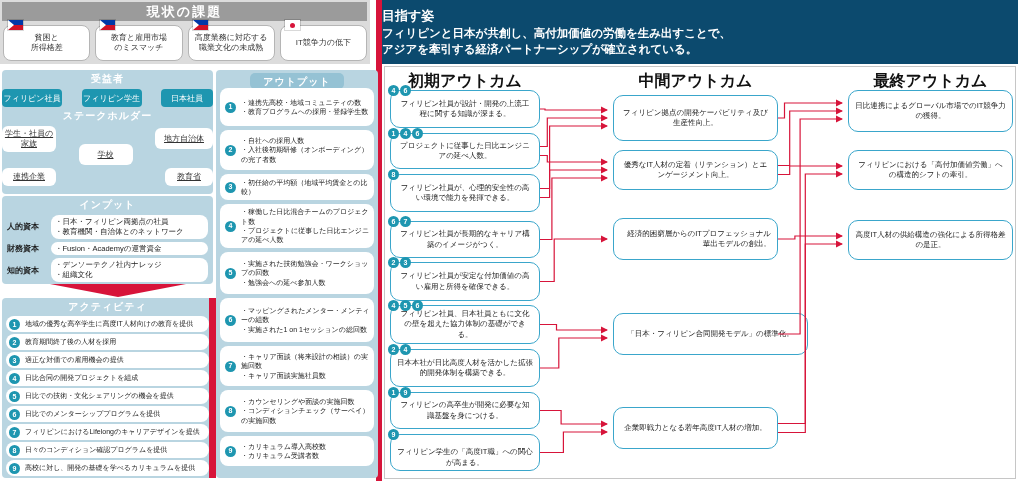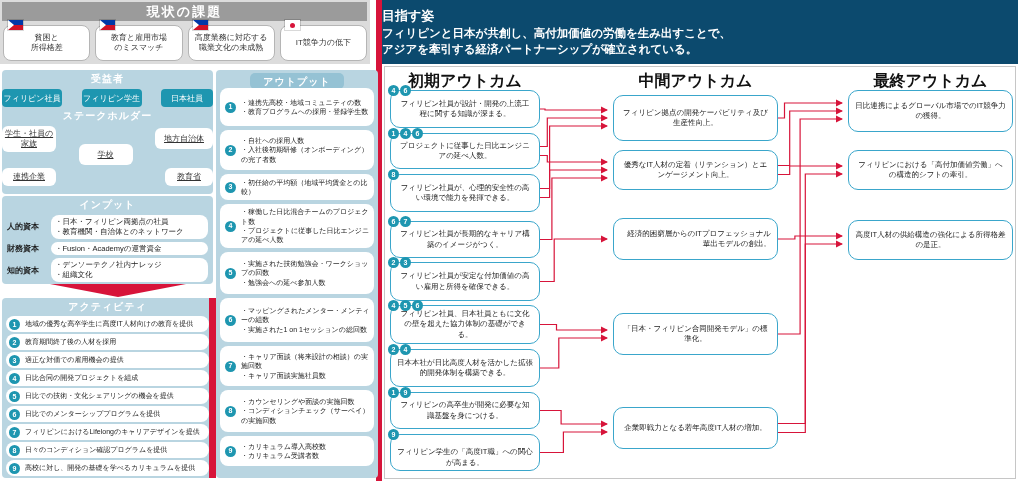--- a/index.html
+++ b/index.html
@@ -322,21 +322,21 @@
   <div id="mid-col">
       <div class="obox" style="left: 613px; width: 165px; top: 95px; height: 46px; font-family: Liberation Serif, serif;">
         <div>フィリピン拠点の開発ケーパビリティ及び生産性向上。</div>
       </div>
       <div class="obox" style="left: 613px; width: 165px; top: 150px; height: 40px;">
         <div>優秀なIT人材の定着（リテンション）とエンゲージメント向上。</div>
       </div>
       <div class="obox" style="left: 613px; width: 165px; top: 218px; height: 42px; text-align: right;">
         <div>経済的困窮層からのITプロフェッショナル輩出モデルの創出。</div>
       </div>
-      <div class="obox" style="left: 613px; width: 165px; top: 313px; height: 42px;">
+      <div class="obox" style="left: 613px; width: 195px; top: 313px; height: 42px;">
         <div>「日本・フィリピン合同開発モデル」の標準化。</div>
       </div>
       <div class="obox" style="left: 613px; width: 165px; top: 407px; height: 42px;">
         <div>企業即戦力となる若年高度IT人材の増加。</div>
       </div>
     </div>
   <div id="fin-col">
       <div class="obox" style="left: 848px; width: 165px; top: 90px; height: 42px;">
         <div>日比連携によるグローバル市場でのIT競争力の獲得。</div>
       </div>

